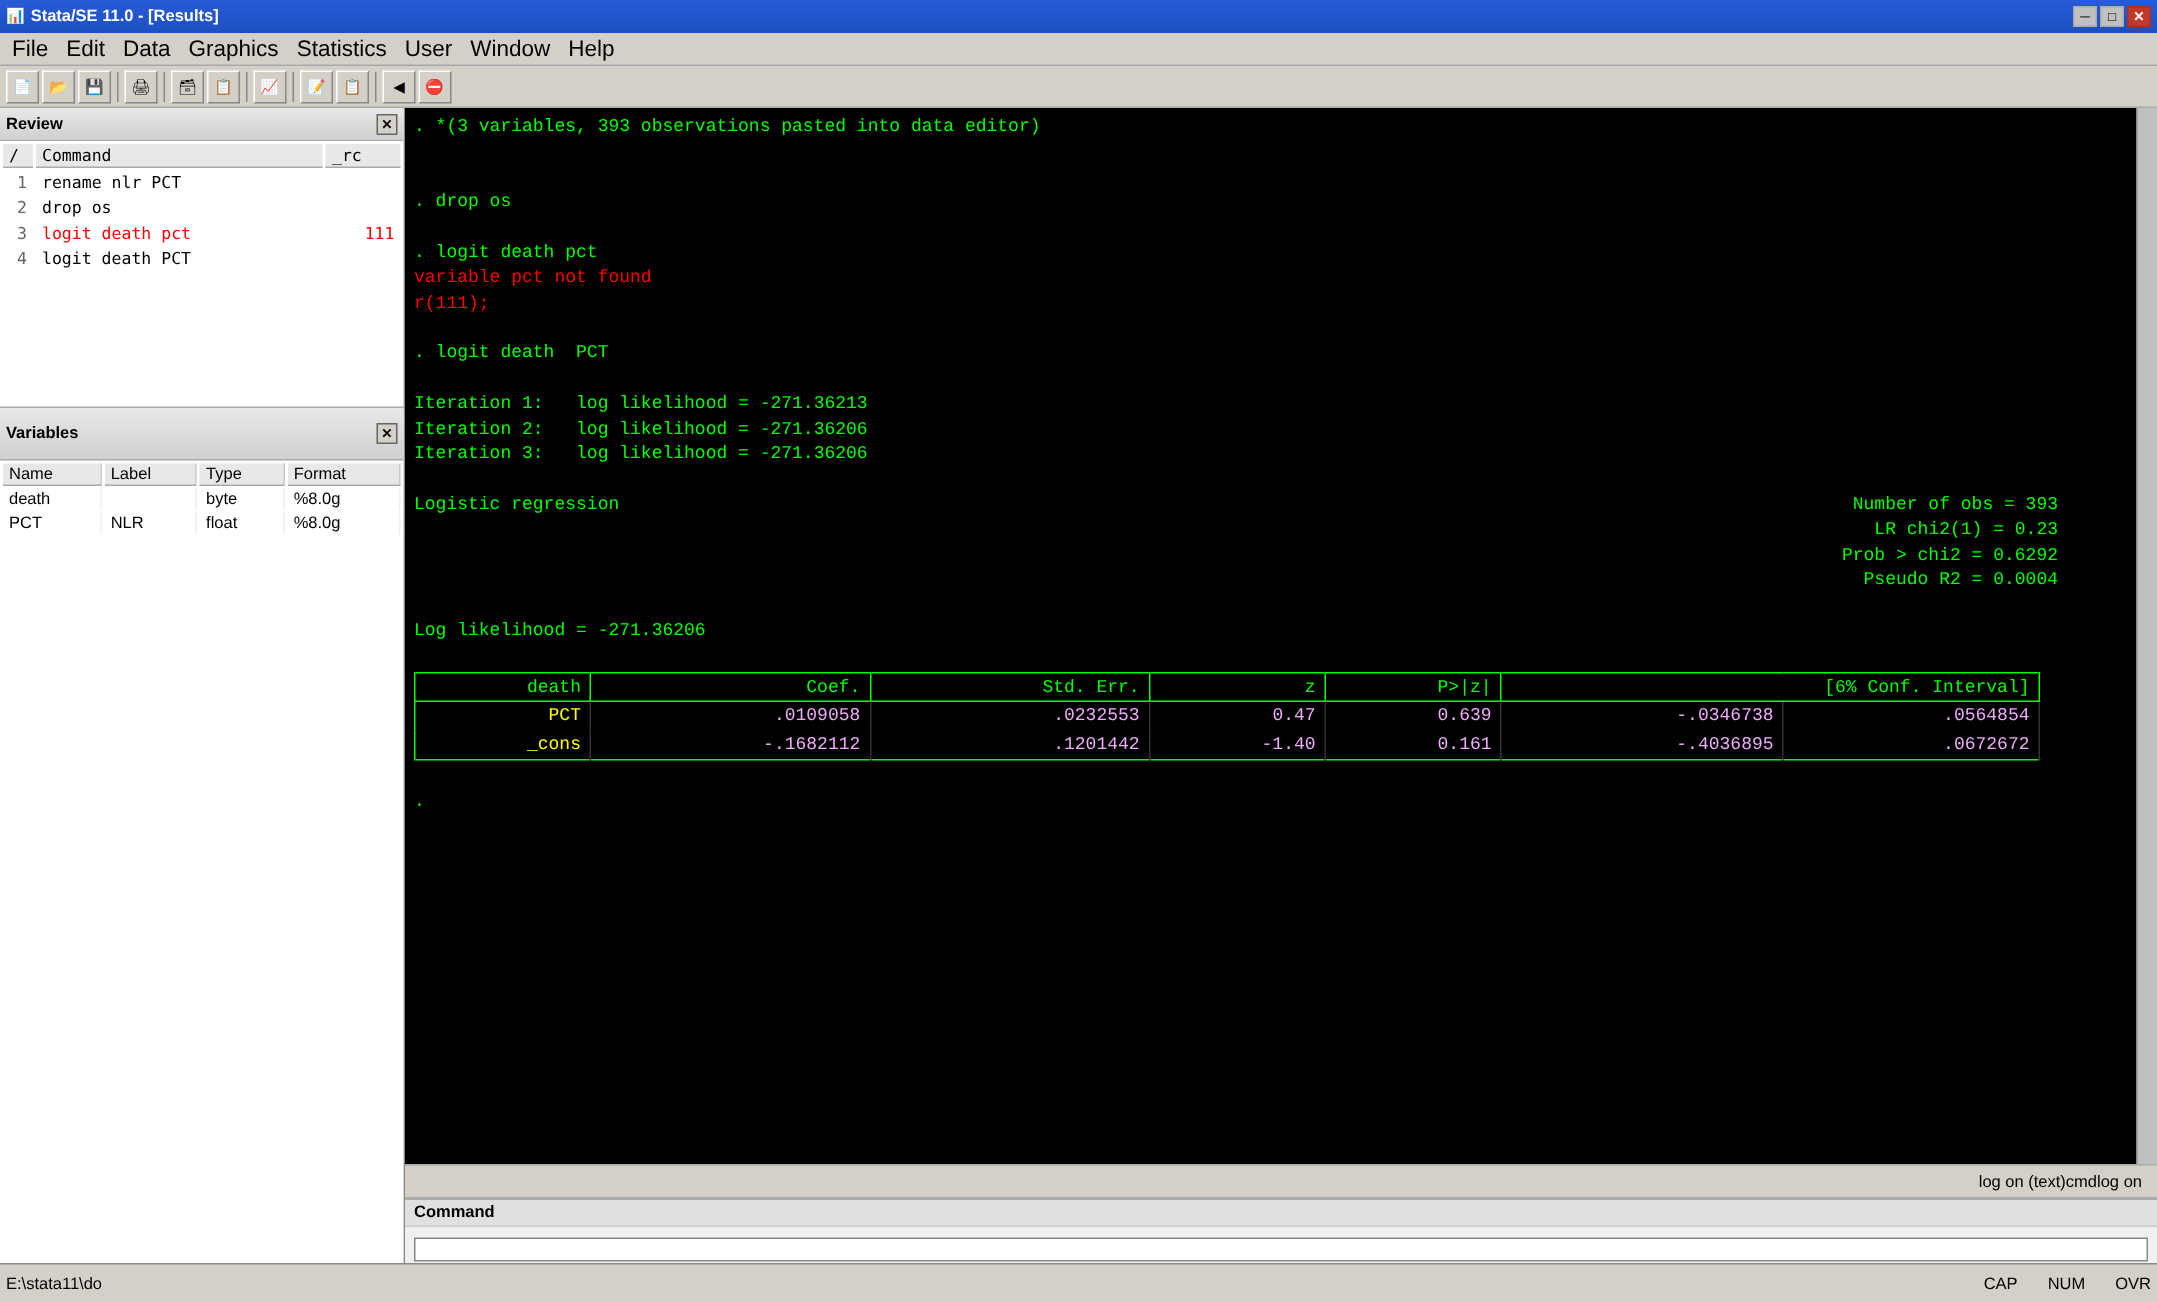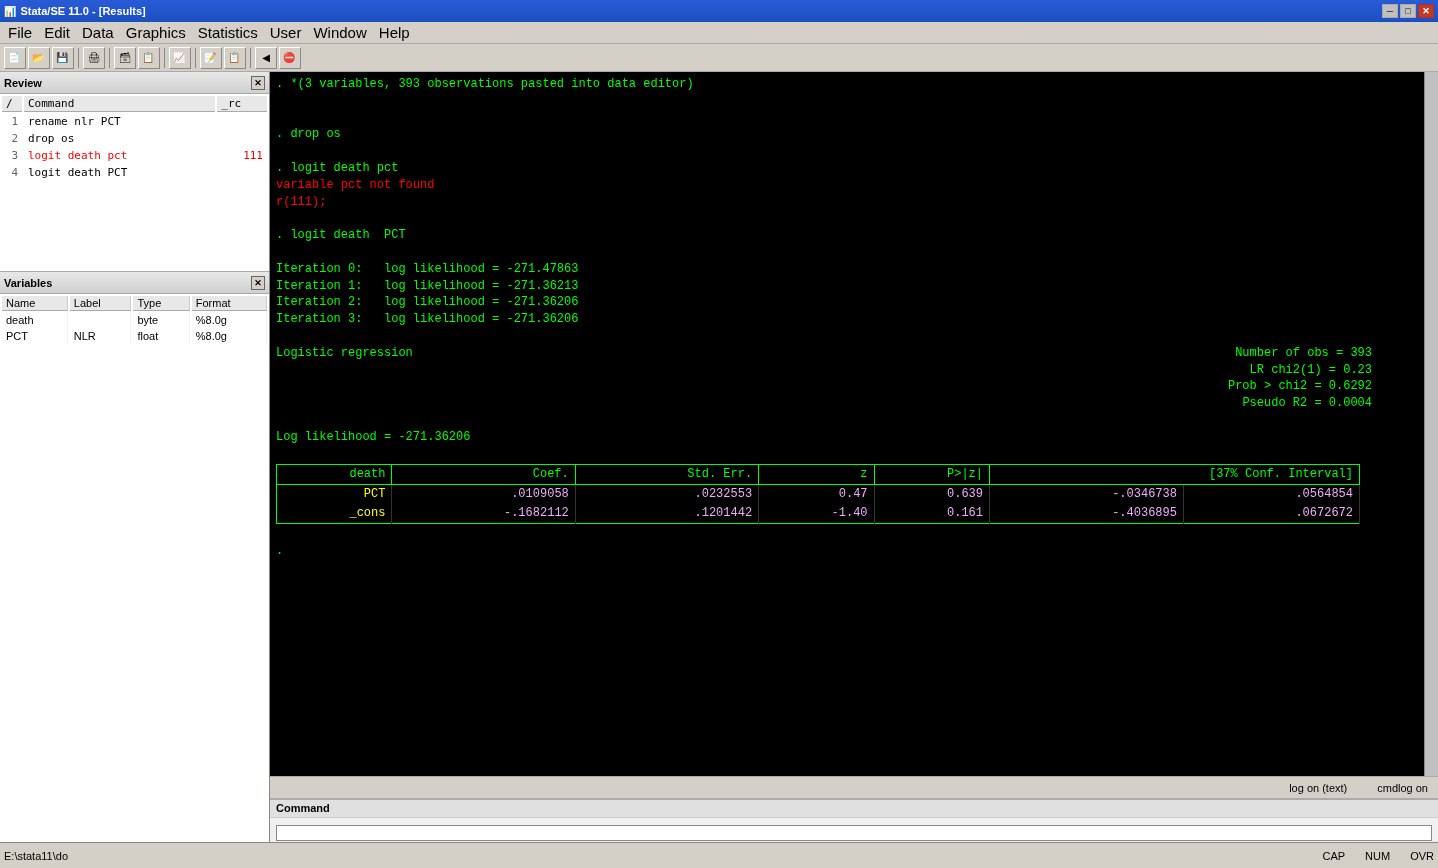--- a/index.html
+++ b/index.html
@@ -158,21 +158,21 @@
     .review-cmd-red { color: red; }
     .review-rc { color: red; text-align: right; }
 
     
     #variables-panel {
       flex: 1;
       background: white;
       overflow: hidden;
     }
     #variables-header {
-      height: 22px;
+      height: 35px;
       background: linear-gradient(to bottom, #e8e8e8, #d0d0d0);
       display: flex;
       align-items: center;
       justify-content: space-between;
       padding: 0 4px;
       border-bottom: 1px solid #aaa;
       font-size: 11px;
       font-weight: bold;
     }
     #variables-table {
@@ -434,21 +434,20 @@
         <div class="result-line">&nbsp;</div>
         <div class="result-line">&nbsp;</div>
         <div class="result-line result-prompt">. drop os</div>
         <div class="result-line">&nbsp;</div>
         <div class="result-line result-prompt">. logit death pct</div>
         <div class="result-line result-error">variable pct not found</div>
         <div class="result-line result-error">r(111);</div>
         <div class="result-line">&nbsp;</div>
         <div class="result-line result-prompt">. logit death  PCT</div>
         <div class="result-line">&nbsp;</div>
-        <div class="result-line result-iteration">Iteration 0:   log likelihood = -271.47863</div>
         <div class="result-line result-iteration">Iteration 1:   log likelihood = -271.36213</div>
         <div class="result-line result-iteration">Iteration 2:   log likelihood = -271.36206</div>
         <div class="result-line result-iteration">Iteration 3:   log likelihood = -271.36206</div>
         <div class="result-line">&nbsp;</div>
 
         <div style="display:flex; justify-content:space-between; color:#00ff00; font-family:'Courier New',monospace; font-size:12px; padding-right:60px;gap:21px;">
           <span>Logistic regression</span>
           <div style="text-align:right; line-height:1.4;">
             <div>Number of obs   =       393</div>
             <div>LR chi2(1)      =      0.23</div>
@@ -462,21 +461,21 @@
 
         <div style="padding-right:60px;">
           <table class="reg-table reg-table-outer">
             <thead>
               <tr class="reg-hdr-row">
                 <td style="border-left:1px solid #00ff00;">death</td>
                 <td>Coef.</td>
                 <td>Std. Err.</td>
                 <td>z</td>
                 <td>P&gt;|z|</td>
-                <td colspan="2">[37% Conf. Interval]</td>
+                <td colspan="2">[6% Conf. Interval]</td>
               </tr>
             </thead>
             <tbody id="reg-table-body">
             <tr class="reg-data-row">
                   <td style="border-left: 1px solid rgb(0, 255, 0);">PCT</td>
                   <td>.0109058</td>
                   <td>.0232553</td>
                   <td>0.47</td>
                   <td>0.639</td>
                   <td>-.0346738</td>
@@ -495,21 +494,21 @@
           </table>
         </div>
 
         <div class="result-line">&nbsp;</div>
         <div class="result-line result-prompt">.</div>
       </div>
 
       <div id="results-scrollbar"></div>
     </div>
 
-    <div style="height:22px; background:#d4d0c8; border-top:1px solid #aaa; display:flex; align-items:center; justify-content:flex-end; padding:0 10px; font-size:11px; gap:30px;">
+    <div style="height:22px; background:#d4d0c8; border-top:1px solid #aaa; display:flex; align-items:center; justify-content:flex-end; padding:0 10px; font-size:11px; ">
       <span>log on (text)</span>
       <span>cmdlog on</span>
     </div>
 
     <div id="command-area">
       <div id="command-label">Command</div>
       <div id="command-input-row">
         <input type="text" style="width: 100%; border: 1px solid rgb(136, 136, 136); font-family: &quot;Courier New&quot;, monospace; font-size: 11px; padding: 1px 2px;" placeholder="">
       </div>
     </div>

